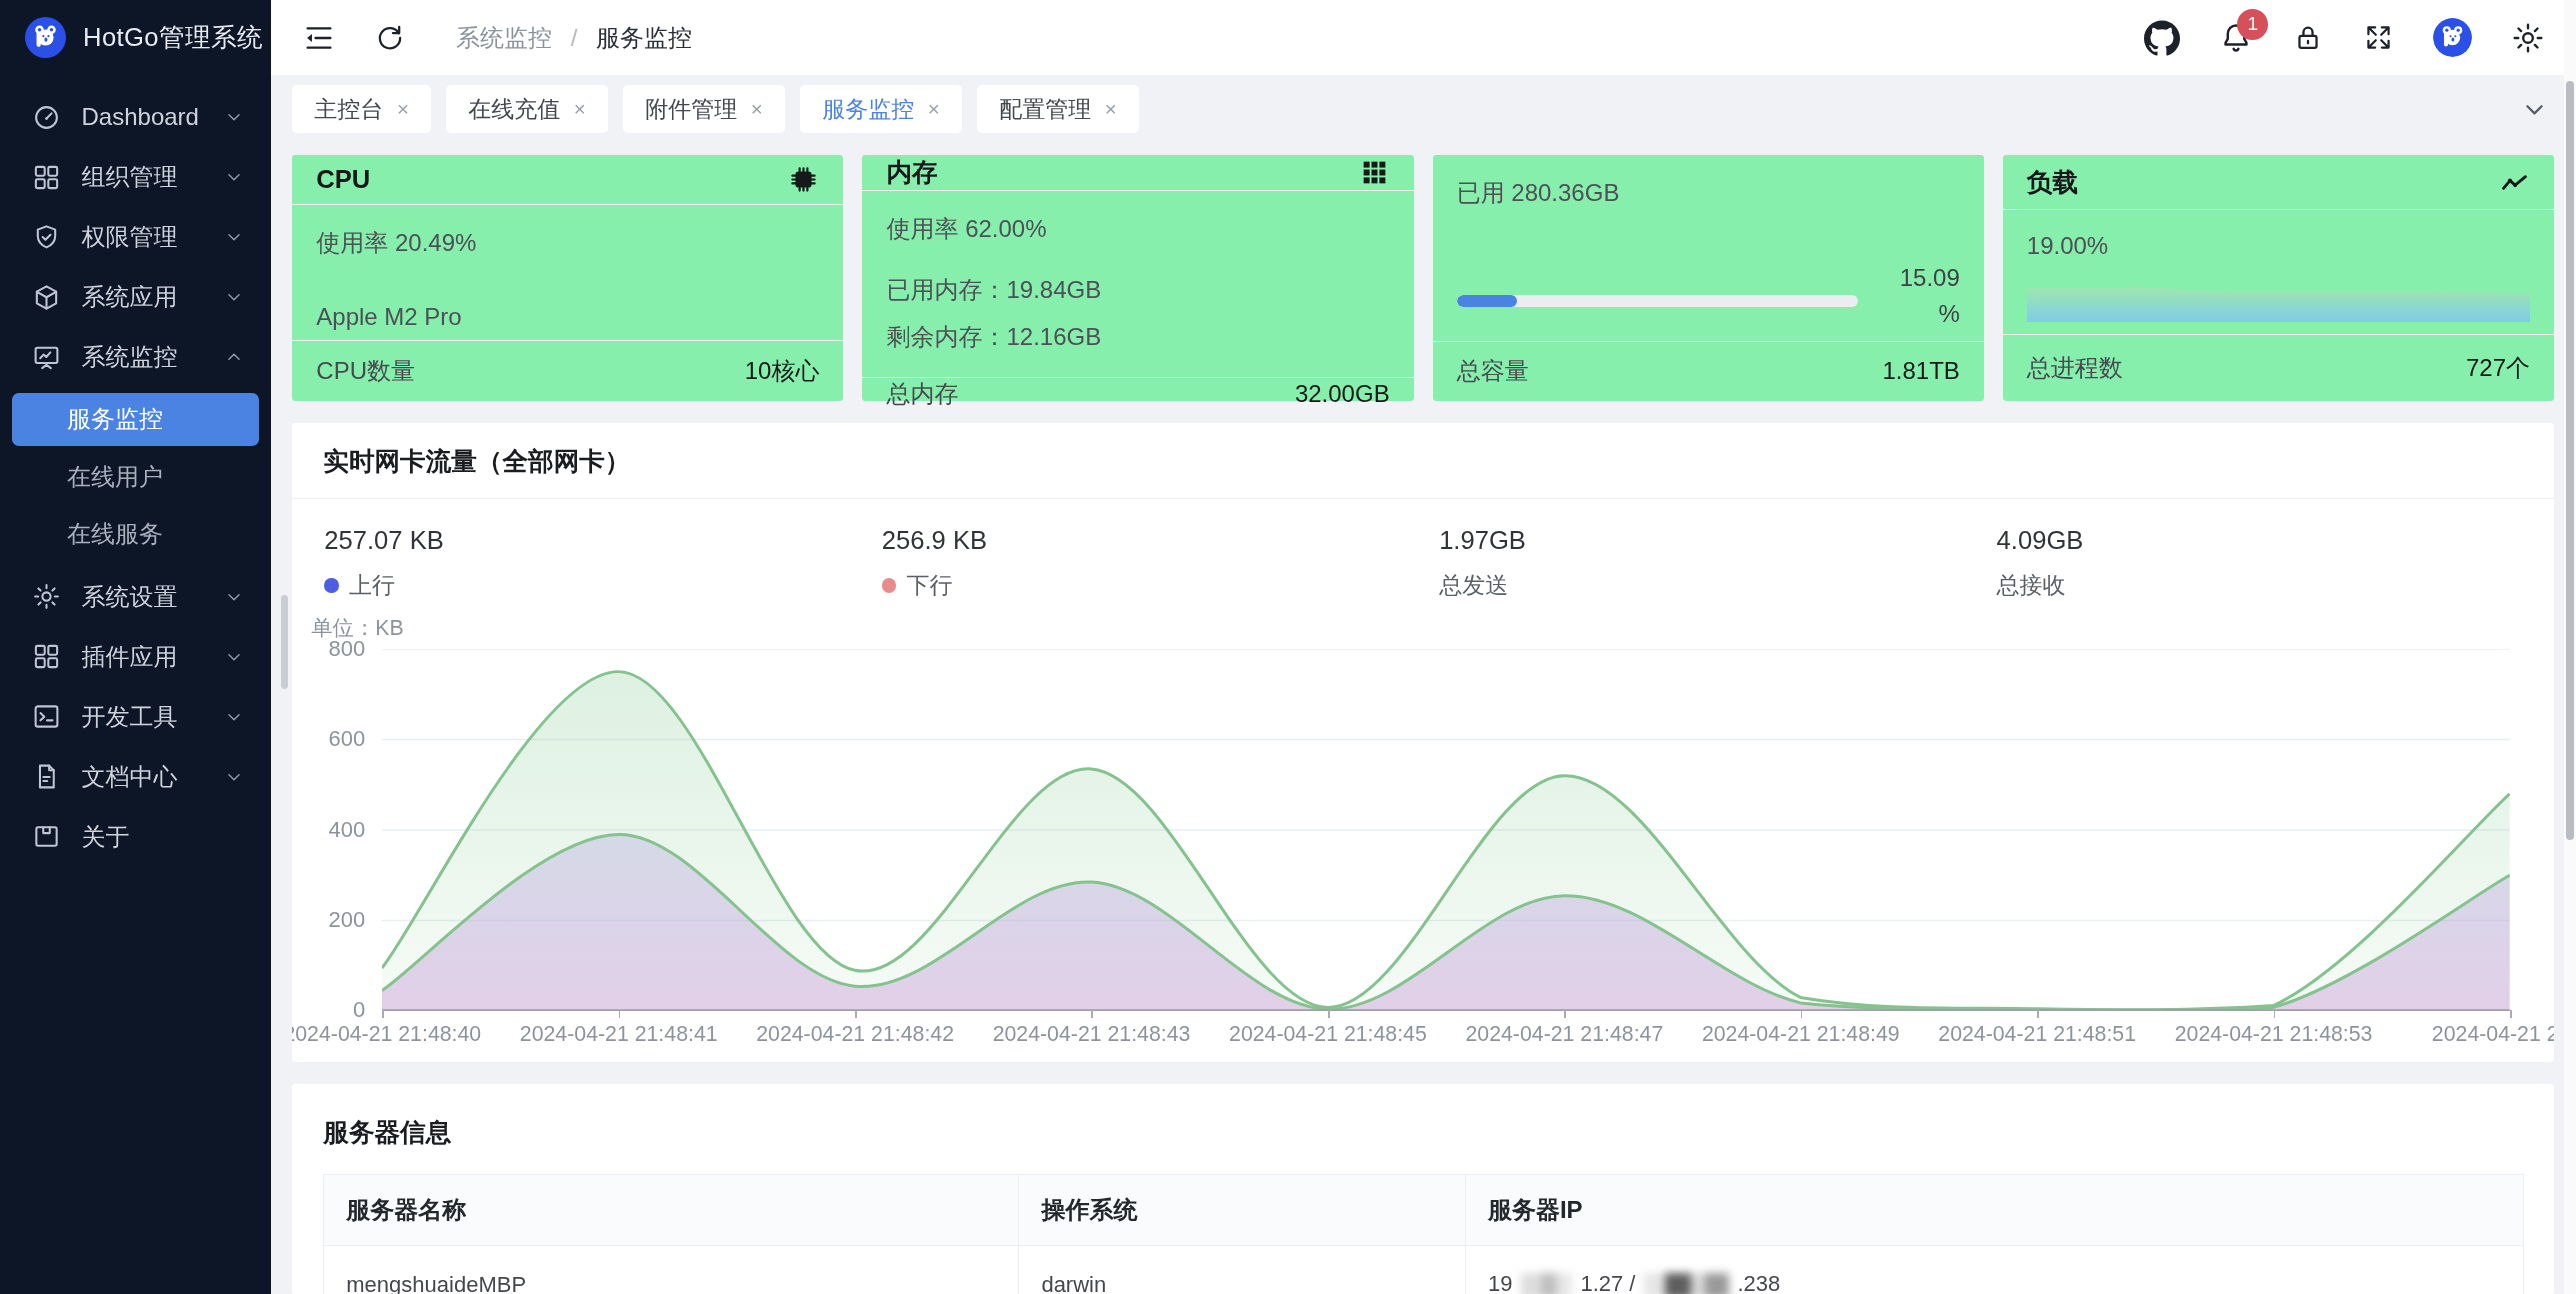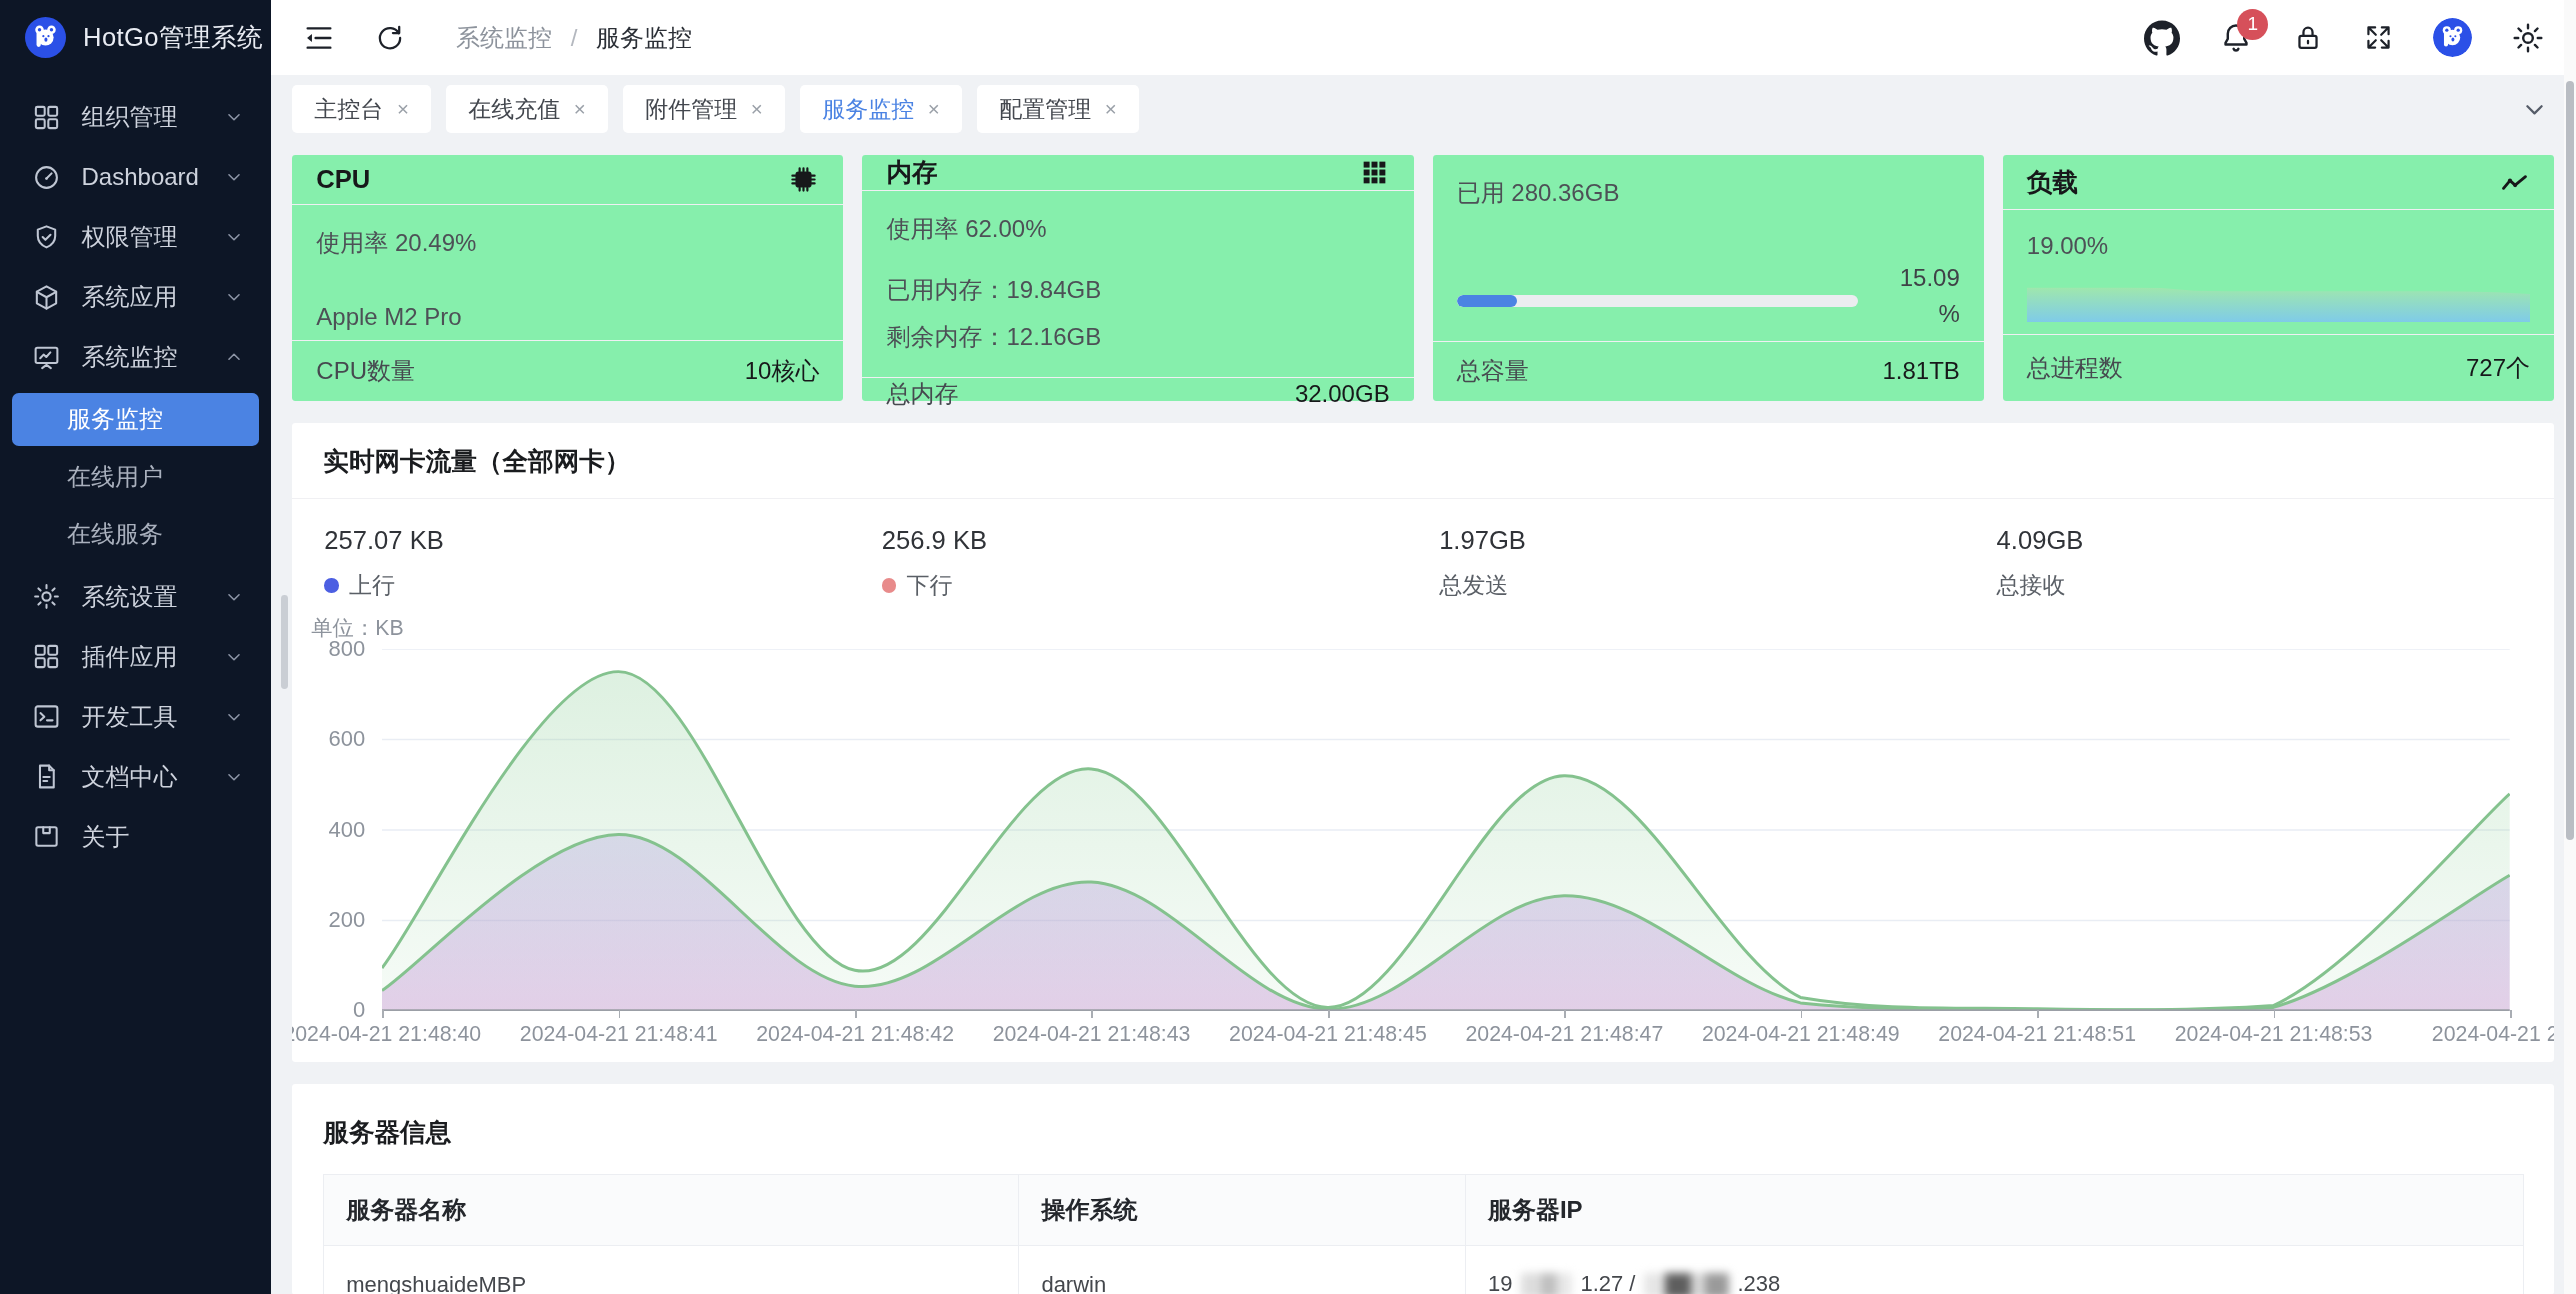--- a/index.html
+++ b/index.html
@@ -120,37 +120,37 @@
               <circle cx="21.5" cy="22.5" r="1.3"></circle>
               <circle cx="27.5" cy="22.5" r="1.3"></circle>
               <ellipse cx="24.5" cy="26.5" rx="1.8" ry="2.4"></ellipse>
             </g>
           </svg></span>
       <span class="logo-text">HotGo管理系统</span>
     </div>
     <nav id="sidebarNav">
         <div class="nav-item">
        <span class="ni-icon" style="width:29px;height:29px"><svg class="icon " viewBox="0 0 24 24" fill="none" stroke="currentColor" stroke-width="1.7" stroke-linecap="round" stroke-linejoin="round" style="width:100%;height:100%">
+              <circle cx="12" cy="12" r="8.6"></circle>
+              <path d="M12 12.8L16.2 8.6"></path>
+              <circle cx="12" cy="12.8" r="1.1" fill="currentColor" stroke="none"></circle>
+            </svg></span>
+       <span class="ni-label">Dashboard</span>
+       <span class="ni-chev" style="width:22px;height:22px"><svg class="icon " viewBox="0 0 24 24" fill="none" stroke="currentColor" stroke-width="1.7" stroke-linecap="round" stroke-linejoin="round" style="width:100%;height:100%">
+              <path d="M6.5 9.5l5.5 5.5 5.5-5.5"></path>
+            </svg></span>
+     </div>
+        <div class="nav-item">
+       <span class="ni-icon" style="width:29px;height:29px"><svg class="icon " viewBox="0 0 24 24" fill="none" stroke="currentColor" stroke-width="1.7" stroke-linecap="round" stroke-linejoin="round" style="width:100%;height:100%">
               <rect x="3.2" y="3.2" width="7.3" height="7.3" rx="1.2"></rect>
               <rect x="13.5" y="3.2" width="7.3" height="7.3" rx="1.2"></rect>
               <rect x="3.2" y="13.5" width="7.3" height="7.3" rx="1.2"></rect>
               <rect x="13.5" y="13.5" width="7.3" height="7.3" rx="1.2"></rect>
             </svg></span>
        <span class="ni-label">组织管理</span>
-       <span class="ni-chev" style="width:22px;height:22px"><svg class="icon " viewBox="0 0 24 24" fill="none" stroke="currentColor" stroke-width="1.7" stroke-linecap="round" stroke-linejoin="round" style="width:100%;height:100%">
-              <path d="M6.5 9.5l5.5 5.5 5.5-5.5"></path>
-            </svg></span>
-     </div>
-        <div class="nav-item">
-       <span class="ni-icon" style="width:29px;height:29px"><svg class="icon " viewBox="0 0 24 24" fill="none" stroke="currentColor" stroke-width="1.7" stroke-linecap="round" stroke-linejoin="round" style="width:100%;height:100%">
-              <circle cx="12" cy="12" r="8.6"></circle>
-              <path d="M12 12.8L16.2 8.6"></path>
-              <circle cx="12" cy="12.8" r="1.1" fill="currentColor" stroke="none"></circle>
-            </svg></span>
-       <span class="ni-label">Dashboard</span>
        <span class="ni-chev" style="width:22px;height:22px"><svg class="icon " viewBox="0 0 24 24" fill="none" stroke="currentColor" stroke-width="1.7" stroke-linecap="round" stroke-linejoin="round" style="width:100%;height:100%">
               <path d="M6.5 9.5l5.5 5.5 5.5-5.5"></path>
             </svg></span>
      </div>
         <div class="nav-item">
        <span class="ni-icon" style="width:29px;height:29px"><svg class="icon " viewBox="0 0 24 24" fill="none" stroke="currentColor" stroke-width="1.7" stroke-linecap="round" stroke-linejoin="round" style="width:100%;height:100%">
               <path d="M12 2.8l7.2 2.7v5.2c0 4.6-2.9 7.6-7.2 9.5-4.3-1.9-7.2-4.9-7.2-9.5V5.5z"></path>
               <path d="M8.8 11.6l2.3 2.3 4.2-4.2"></path>
             </svg></span>
        <span class="ni-label">权限管理</span>

